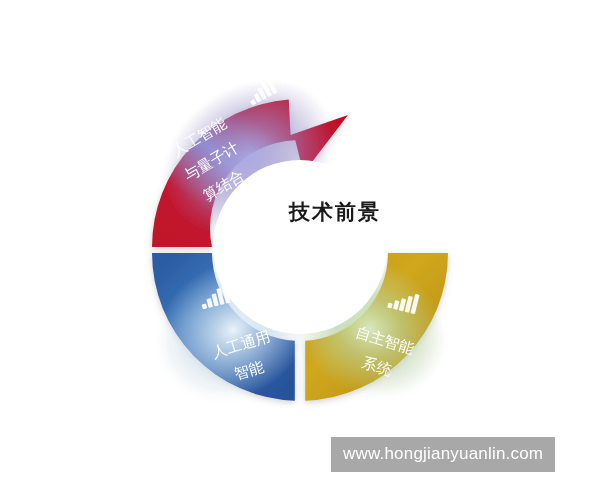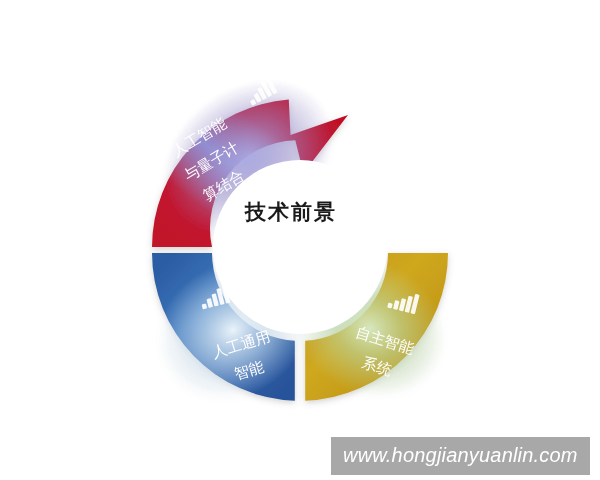--- a/index.html
+++ b/index.html
@@ -37,22 +37,21 @@
   #wm-top {
     left: 8px;
     top: 10px;
     padding: 6px 10px 8px 10px;
     font-size: 19px;
   }
   #wm-bottom {
     left: 331px;
     top: 437px;
     padding: 8px 12px 10px 12px;
-    font-size: 20px;
-    font-style: italic;
+    font-size: 17px;
   }
 
   
   #diagram {
     position: absolute;
     left: 0;
     top: 0;
     width: 600px;
     height: 480px;
   }
@@ -91,20 +90,21 @@
     top: 326px;
     width: 110px;
     transform: rotate(17deg);
   }
 
   #center-title {
     position: absolute;
     left: 245px;
     top: 198px;
     width: 180px;
+    text-align: center;
     font-size: 21px;
     font-weight: bold;
     color: #1a1a1a;
     letter-spacing: 2px;
     user-select: none;
   }
 </style>
 </head>
 <body>
 

